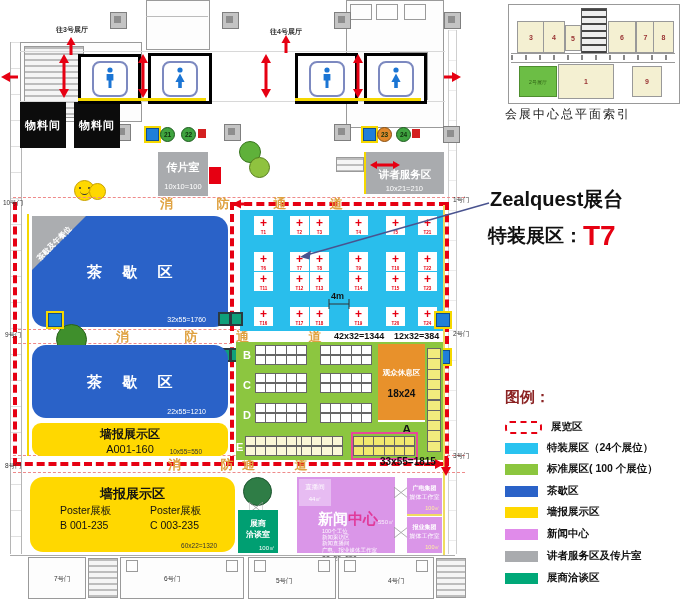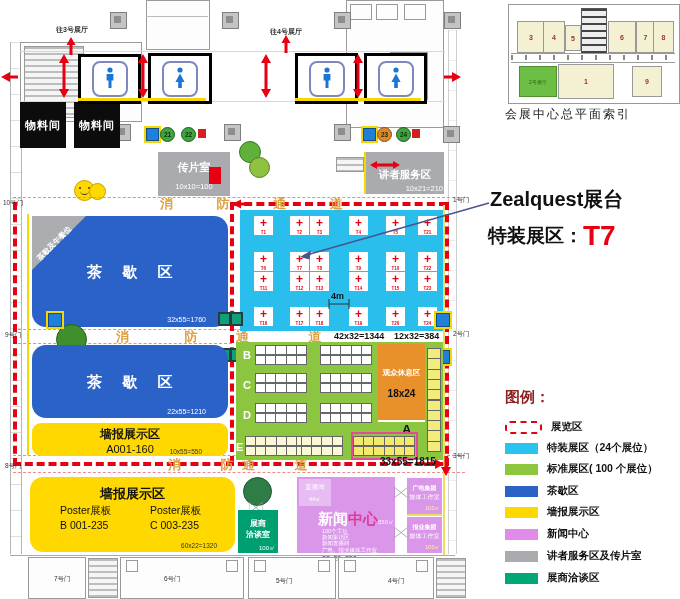--- a/index.html
+++ b/index.html
@@ -125,29 +125,29 @@
   <div class="abs" style="left:198px;top:129px;width:8px;height:9px;background:#d42020;"></div>
   <div class="abs" style="left:363px;top:128px;width:11px;height:11px;background:#1f7fd9;border:1px solid #0f4f8f;box-shadow:0 0 0 2px #f5d800;"></div>
   <div class="abs marker" style="left:377px;top:127px;width:13px;height:13px;background:#e0872a;border:1px solid #8a5010;">
       <span>23</span>
     </div>
   <div class="abs marker" style="left:396px;top:127px;width:13px;height:13px;background:#3fa33f;border:1px solid #1e5c1e;">
       <span>24</span>
     </div>
   <div class="abs" style="left:412px;top:129px;width:8px;height:9px;background:#d42020;"></div>
 
-  <div class="abs grayroom" style="left:158px;top:152px;width:72px;height:44px;">
+  <div class="abs grayroom" style="left:158px;top:152px;width:50px;height:44px;">
     <div style="font-size:11px;font-weight:bold;margin-top:8px;">传片室</div>
     <div style="font-size:7.5px;margin-top:7px;">10x10=100</div>
   </div>
   <div class="abs" style="left:209px;top:167px;width:12px;height:17px;background:#e60012;"></div>
   <div class="abs stripes" style="left:336px;top:157px;width:26px;height:13px;"></div>
   <div class="abs grayroom" style="left:364px;top:152px;width:78px;height:42px;border-left:2px solid #f5d800;">
     <div style="font-size:10.5px;font-weight:bold;margin-top:16px;">讲者服务区</div>
-    <div style="font-size:7.5px;text-align:right;padding-right:1px;margin-top:2px;">10x21=210</div>
+    <div style="font-size:7.5px;text-align:right;padding-right:21px;margin-top:2px;">10x21=210</div>
   </div>
 
   <div class="abs tree" style="left:239px;top:141px;width:20px;height:20px;background:#5fb13a;border:1px solid #39761f;"></div>
   <div class="abs tree" style="left:249px;top:157px;width:19px;height:19px;background:#8fc23f;border:1px solid #567d1e;"></div>
   <div class="abs" style="left:74px;top:180px;width:19px;height:19px;border-radius:50%;background:#ffd800;border:1px solid #c8a000;">
     <div style="position:absolute;left:4px;top:6px;width:2px;height:2px;background:#333;border-radius:50%;"></div>
     <div style="position:absolute;right:4px;top:6px;width:2px;height:2px;background:#333;border-radius:50%;"></div>
     <div style="position:absolute;left:4.5px;top:6px;width:9px;height:7px;border-bottom:1.5px solid #333;border-radius:50%;"></div>
   </div>
   <div class="abs" style="left:89px;top:183px;width:15px;height:15px;border-radius:50%;background:#ffd800;border:1px solid #c8a000;"></div>

